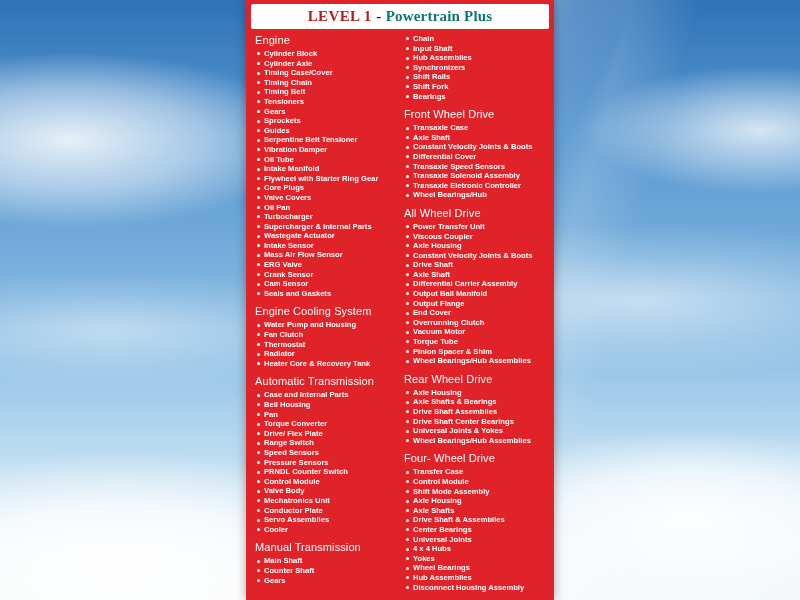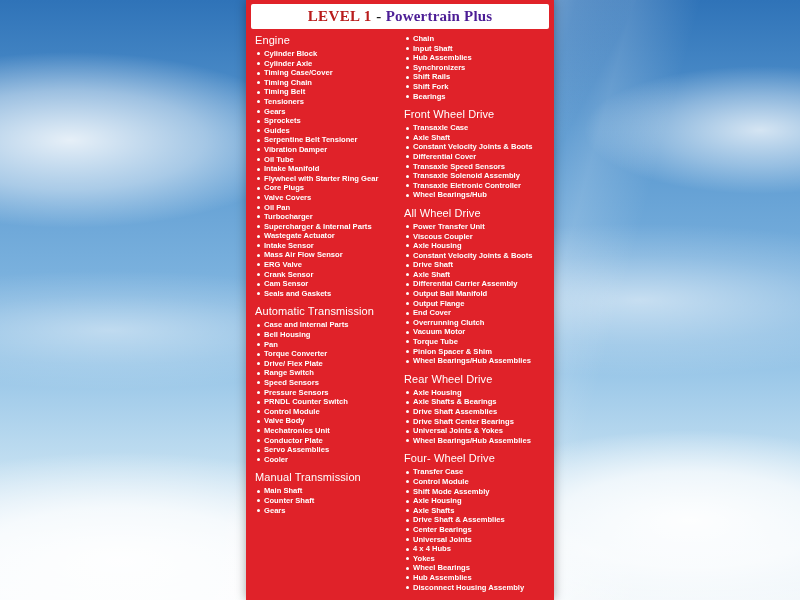--- a/index.html
+++ b/index.html
@@ -65,21 +65,21 @@
     font-family: "Liberation Serif", serif;
     font-weight: bold;
     font-size: 15px;
     color: #b91c1c;
     letter-spacing: 0.4px;
   }
   .title-bar .t2 {
     font-family: "Liberation Serif", serif;
     font-weight: bold;
     font-size: 15px;
-    color: #4c1d95;
+    color: #0f766e;
     letter-spacing: 0.2px;
   }
   .title-bar .dash {
     font-family: "Liberation Serif", serif;
     font-weight: bold;
     font-size: 15px;
     color: #1b1b1b;
   }
 
   .columns {
@@ -170,20 +170,30 @@
             <li>Wastegate Actuator</li>
             <li>Intake Sensor</li>
             <li>Mass Air Flow Sensor</li>
             <li>ERG Valve</li>
             <li>Crank Sensor</li>
             <li>Cam Sensor</li>
             <li>Seals and Gaskets</li>
           </ul>
         </div>
 
+        <div class="sec">
+          <div class="sec-head">Engine Cooling System</div>
+          <ul class="items">
+            <li>Water Pump and Housing</li>
+            <li>Fan Clutch</li>
+            <li>Thermostat</li>
+            <li>Radiator</li>
+            <li>Heater Core &amp; Recovery Tank</li>
+          </ul>
+        </div>
 
         <div class="sec">
           <div class="sec-head">Automatic Transmission</div>
           <ul class="items">
             <li>Case and Internal Parts</li>
             <li>Bell Housing</li>
             <li>Pan</li>
             <li>Torque Converter</li>
             <li>Drive/ Flex Plate</li>
             <li>Range Switch</li>

